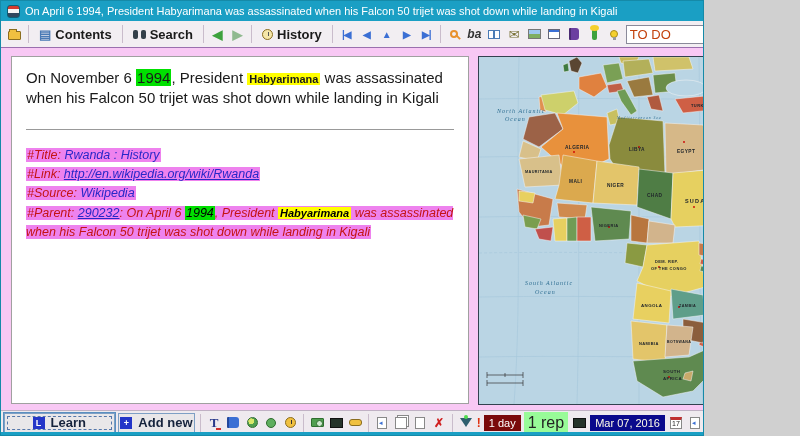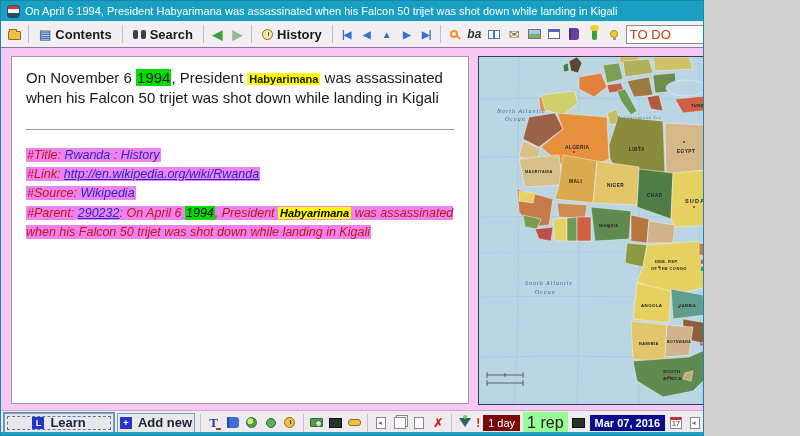--- a/index.html
+++ b/index.html
@@ -85,21 +85,21 @@
   .page { width:10px; height:12px; background:#fff; border:1px solid #888; position:relative; }
   .page.arr::after { content:"◂"; position:absolute; left:1px; top:1px; font-size:7px; color:#3b6fd4; }
   .pages { width:12px; height:12px; background:#fff; border:1px solid #888; box-shadow:2px -2px 0 -1px #fff, 2px -2px #888; }
   .x-red { color:#d02020; font-weight:700; font-size:12px; }
   .funnel { width:0; height:0; border-left:6px solid transparent; border-right:6px solid transparent; border-top:9px solid #2f5f6e; position:relative; }
   .funnel::after { content:""; position:absolute; left:-2px; top:-12px; width:4px; height:4px; border-radius:50%; background:#4fdc4f; }
   .stat-box { background:#98fb98; color:#1d6e1d; font-size:11px; padding:2px 4px; white-space:nowrap; }
   .excl { color:#e03010; font-weight:700; font-size:12px; }
   .day-box { background:#7a0a0a; color:#fff; font-size:11px; padding:2px 5px; white-space:nowrap; }
   .rep-box { background:#98fb98; color:#222; font-size:16px; padding:2px 4px; white-space:nowrap; }
-  .date-box { background:#0a0a8c; color:#fffde8; font-size:11px; font-weight:700; padding:2px 5px; white-space:nowrap; }
+  .date-box { background:#0a0a8c; color:#fffde8; font-size:11px; font-weight:400; padding:2px 5px; white-space:nowrap; }
   .cal { width:12px; height:12px; background:#fff; border:1px solid #888; border-top:3px solid #c03030; color:#222; font-size:7px; display:inline-flex; align-items:center; justify-content:center; }
   .globe-b { width:11px; height:11px; border-radius:50%; border:1px solid #3b6fd4; position:relative; background:#eaf2ff; }
   .globe-b::after { content:""; position:absolute; left:0; top:4px; width:9px; height:1px; background:#3b6fd4; }
   .pencil-pg { width:10px; height:12px; background:#fff; border:1px solid #888; position:relative; }
   .pencil-pg::after { content:""; position:absolute; right:-2px; bottom:-1px; width:0; height:0; border-left:4px solid transparent; border-bottom:7px solid #e8912d; transform:rotate(40deg); }
   .stat4 { color:#d02020; font-weight:700; font-size:12px; font-style:italic; }
   .stat4::after { content:""; position:absolute; right:0; bottom:2px; width:2px; height:6px; background:#3b6fd4; box-shadow:-3px 2px 0 #3b6fd4; }
   .rf-ic { font-size:9px; color:#333; font-style:italic; font-weight:700; }
   .teal-strip { position:absolute; bottom:0; left:0; width:800px; height:3px; background:#1a9fc4; }
 </style>

